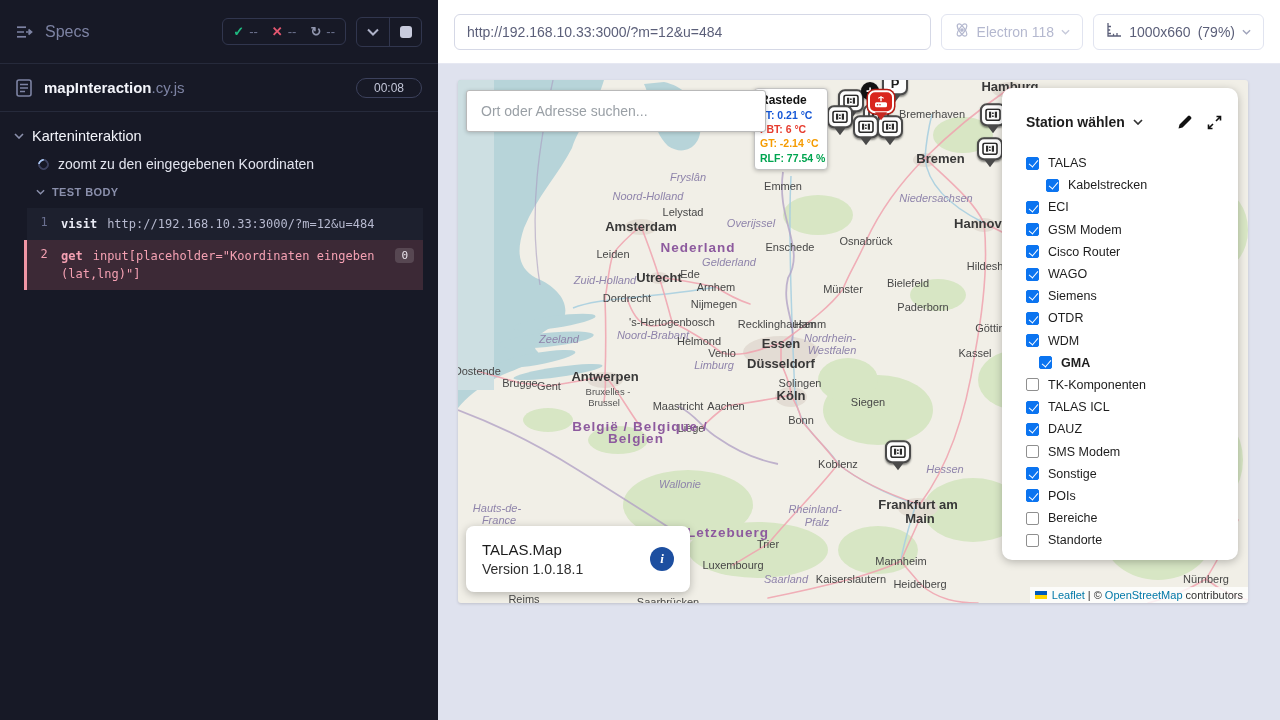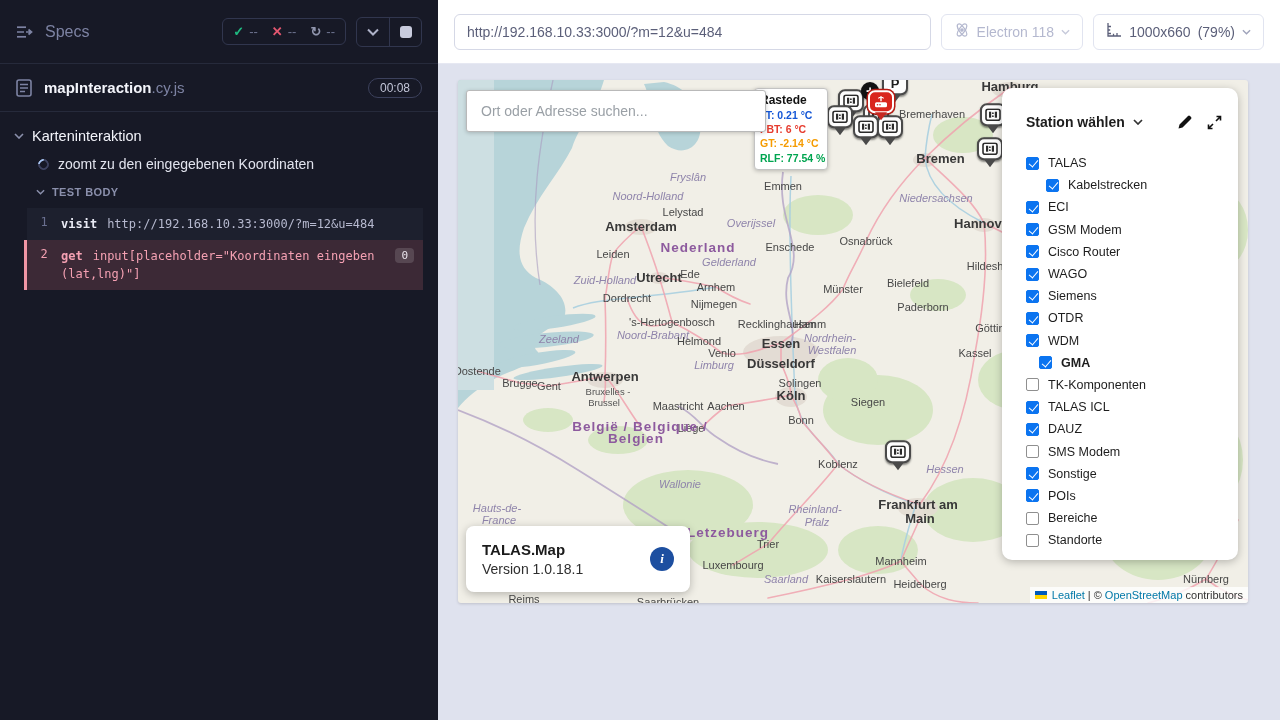--- a/index.html
+++ b/index.html
@@ -17,21 +17,21 @@
   .stat-ic{font-size:13px;font-weight:bold}
   .sb-controls{display:flex;align-items:center;border:1px solid #31364e;border-radius:6px;margin-left:10px;height:30px}
   .ctrl{width:32px;height:28px;display:flex;align-items:center;justify-content:center;cursor:pointer}
   .ctrl+.ctrl{border-left:1px solid #31364e}
   .stop-sq{width:12px;height:12px;border-radius:3px;background:#c8cbdd}
   .spec-row{height:48px;display:flex;align-items:center;padding:0 16px;border-bottom:1px solid #262a3b}
   .spec-ic{margin-right:12px;display:flex}
   .spec-name{font-size:15px}
   .spec-name b{color:#f3f4fa;font-weight:700}
   .spec-name span{color:#7d83a3;font-weight:400}
-  .spec-time{margin-left:auto;font-size:12px;color:#c3c6d8;border:1px solid #3c415c;border-radius:11px;padding:2px 11px}
+  .spec-time{margin-left:auto;font-size:12px;color:#c3c6d8;border:1px solid #3c415c;border-radius:11px;padding:2px 17px}
   .suite{padding:10px 0 0 0}
   .suite-title{display:flex;align-items:center;gap:8px;padding:6px 14px;font-size:14.5px;color:#f3f4fa;cursor:pointer}
   .test-title{display:flex;align-items:center;gap:9px;padding:6px 14px 6px 38px;font-size:14px;color:#e2e4ee;cursor:pointer}
   .spinner{width:11px;height:11px;border-radius:50%;border:2px solid #3e4360;border-top-color:#aac6f2;transform:rotate(-40deg);flex:none}
   .section-title{display:flex;align-items:center;gap:7px;padding:8px 14px 6px 36px;font-size:11px;font-weight:700;letter-spacing:.4px;color:#8b90ac;cursor:pointer}
   .cmd-list{margin:4px 15px 0 27px;font-family:"DejaVu Sans Mono",monospace;font-size:12px}
   .cmd{display:flex;padding:7px 10px 7px 0;background:#1d202e;position:relative;cursor:pointer}
   .cmd-num{width:34px;text-align:center;color:#6a7090;flex:none}
   .cmd-body{flex:1;color:#b6b9cf;line-height:1.5;padding-right:34px;word-break:break-word}
   .cmd-method{font-weight:700;color:#e9eaf4;margin-right:10px}
@@ -78,21 +78,21 @@
   .panel-header{display:flex;align-items:center;padding:0 16px 16px 24px}
   .ph-label{font-size:14px;font-weight:600;color:#1d1d1d;cursor:pointer;display:flex;align-items:center;gap:8px}
   .ph-icons{margin-left:auto;display:flex;align-items:center;gap:14px}
   .ph-icons span{cursor:pointer;display:flex}
   .chk-list{padding:6px 0 0 24px;display:flex;flex-direction:column}
   .chk-row{display:flex;align-items:center;gap:9px;height:22.2px;font-size:12.5px;color:#1d1d1d;cursor:pointer}
   .chk{width:13px;height:13px;border:1px solid #8f8f8f;border-radius:2px;background:#fff;position:relative;flex:none}
   .chk.on{background:#0b74f0;border-color:#0b74f0}
   .chk.on::after{content:"";position:absolute;left:3.6px;top:0.6px;width:4px;height:8px;border:solid #fff;border-width:0 1.8px 1.8px 0;transform:rotate(40deg)}
   .info-box{position:absolute;left:8px;top:446px;width:224px;height:66px;background:#fff;border-radius:8px;box-shadow:0 2px 8px rgba(0,0,0,.25);z-index:10;display:flex;align-items:center;padding:0 16px}
-  .ib-title{font-size:15px;font-weight:700;color:#1b1b1b}
+  .ib-title{font-size:15px;font-weight:400;color:#1b1b1b}
   .ib-ver{font-size:14px;color:#2e2e2e;margin-top:3px}
   .ib-info{margin-left:auto;width:24px;height:24px;border-radius:50%;background:#1d4fa0;color:#fff;font-size:13px;font-weight:700;font-family:"Liberation Serif",serif;font-style:italic;display:flex;align-items:center;justify-content:center;cursor:pointer}
   .attribution{position:absolute;right:0;bottom:0;background:rgba(255,255,255,.8);font-size:11px;color:#333;padding:2px 5px;z-index:7;display:flex;align-items:center;gap:3px}
   .attribution a{color:#0078a8;text-decoration:none;cursor:pointer}
   .flag{width:12px;height:8px;background:linear-gradient(#005bbb 50%,#ffd500 50%);display:inline-block;margin-right:2px}
 </style>
 <style>.stat{display:flex;align-items:center;gap:5px}.stat-val{color:#6f7591;font-size:13px}</style></head>
 <body>
 
 <div class="app">

